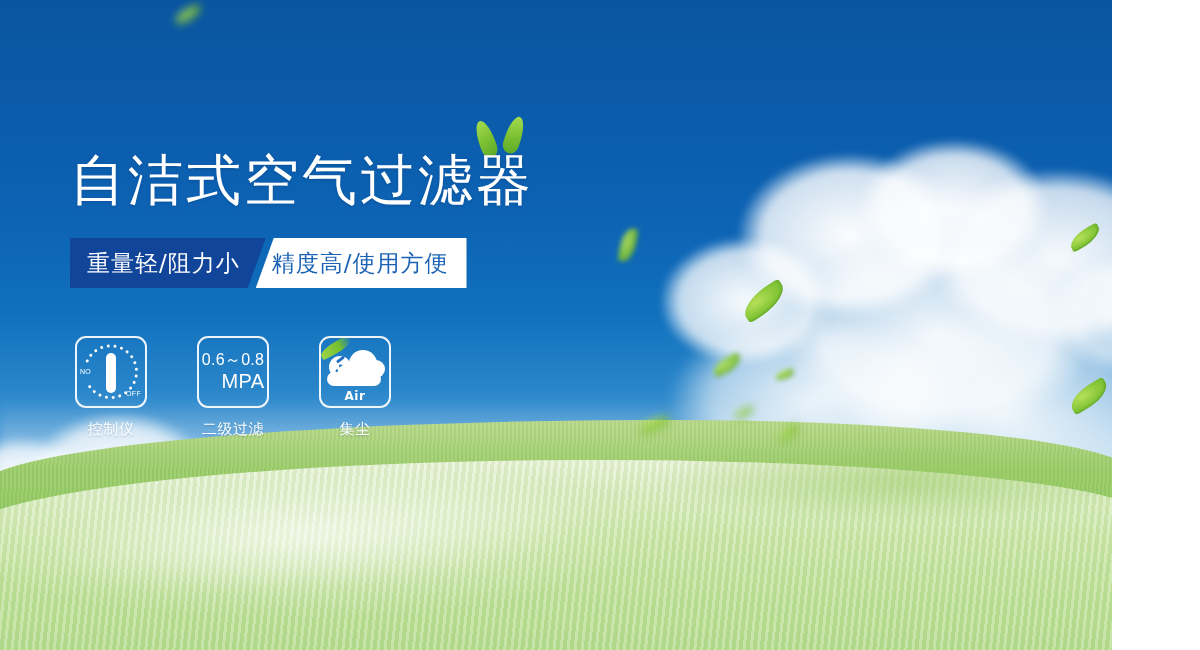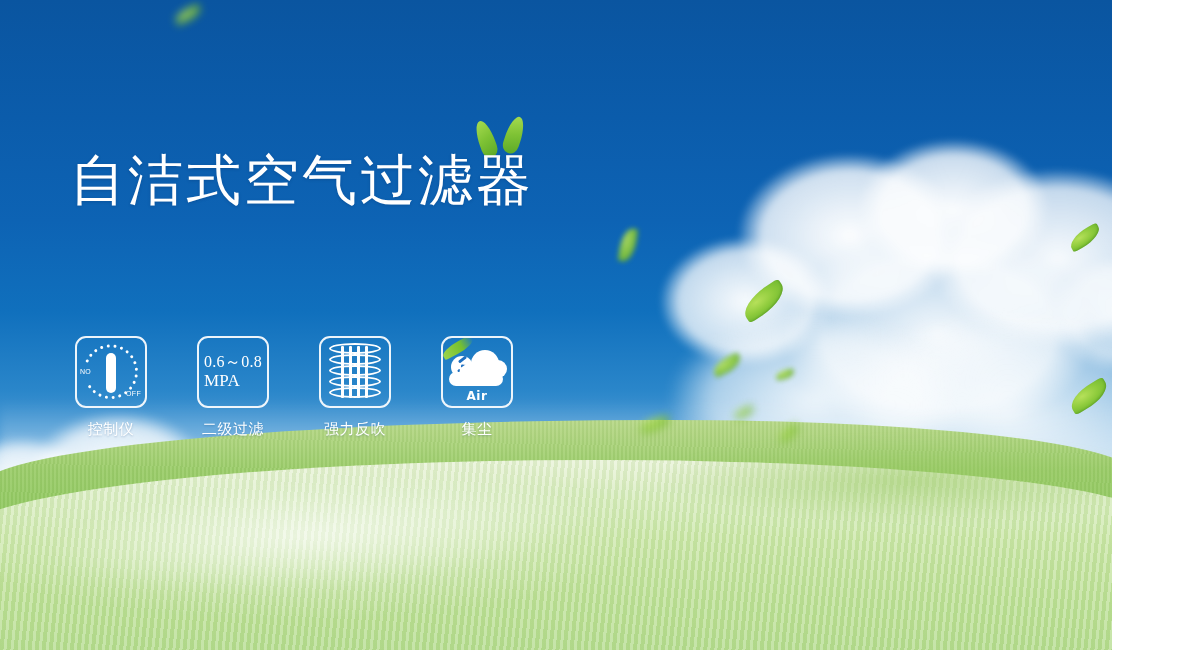--- a/index.html
+++ b/index.html
@@ -201,25 +201,25 @@
     overflow: hidden;
   }
   .flabel {
     margin-top: 12px;
     font-size: 15px; color: #ffffff; letter-spacing: .5px;
     white-space: nowrap;
     font-family: Liberation Mono, monospace;
     text-shadow: 0 1px 2px rgba(0,50,110,.25);
   }
   .ftext {
-    color:#fff; text-align:left; line-height: 1.15;
+    color:#fff; text-align:right; line-height: 1.15;
     font-size: 16px; letter-spacing: .3px;
-    font-family: Liberation Serif, serif;
-  }
-  .ftext .l2 { font-size: 17px; }
+    font-family: Liberation Sans, sans-serif;
+  }
+  .ftext .l2 { font-size: 20px; }
 
   
   .gauge { position:relative; width:64px; height:64px; }
   .gauge .dot {
     position:absolute; width:3.4px; height:3.4px; background:#fff; border-radius:50%;
     left:50%; top:50%; margin:-1.7px 0 0 -1.7px;
   }
   .gauge .needle {
     position:absolute; left:50%; top:13px; margin-left:-5px;
     width:10px; height:40px; background:#fff; border-radius:5px;
@@ -297,20 +297,24 @@
   <div class="leaf" style="left:1148px; top:300px; width:22px; height:11px; transform:rotate(-28deg);"></div>
   <div class="leaf" style="left:1068px; top:386px; width:42px; height:20px; transform:rotate(-30deg);"></div>
   <div class="leaf soft" style="left:1130px; top:418px; width:20px; height:8px;  transform:rotate(-12deg);"></div>
 
   <div class="sprout">
     <div class="lf l"></div>
     <div class="lf r"></div>
   </div>
   <h1 class="title">自洁式空气过滤器</h1>
 
+  <div class="subbar">
+    <div class="half left">重量轻/阻力小</div>
+    <div class="half right">精度高/使用方便</div>
+  </div>
 
   <div class="features">
 
     <div class="feature">
       <div class="fbox">
         <div class="gauge">
           <div class="dot" style="transform:rotate(205deg) translate(26px)"></div>
           <div class="dot" style="transform:rotate(220deg) translate(26px)"></div>
           <div class="dot" style="transform:rotate(235deg) translate(26px)"></div>
           <div class="dot" style="transform:rotate(250deg) translate(26px)"></div>
@@ -342,36 +346,20 @@
     <div class="feature">
       <div class="fbox">
         <div class="ftext">
           <div>0.6～0.8</div>
           <div class="l2">MPA</div>
         </div>
       </div>
       <div class="flabel">二级过滤</div>
     </div>
 
-    <div class="feature">
-      <div class="fbox">
-        <div class="coil">
-          <div class="bar" style="left:12px"></div>
-          <div class="bar" style="left:20px"></div>
-          <div class="bar" style="left:28px"></div>
-          <div class="bar" style="left:36px"></div>
-          <div class="ring" style="top:0px"></div>
-          <div class="ring" style="top:11px"></div>
-          <div class="ring" style="top:22px"></div>
-          <div class="ring" style="top:33px"></div>
-          <div class="ring" style="top:44px"></div>
-        </div>
-      </div>
-      <div class="flabel">强力反吹</div>
-    </div>
 
 
     <div class="feature">
       <div class="fbox">
         <div class="airicon">
           <div class="streak"></div>
           <div class="sun"></div>
           <div class="ray" style="left:13px; top:14px; width:9px;  height:3px; transform:rotate(-38deg);"></div>
           <div class="ray" style="left:16px; top:21px; width:10px; height:3px; transform:rotate(6deg);"></div>
           <div class="ray" style="left:12px; top:27px; width:8px;  height:3px; transform:rotate(42deg);"></div>

